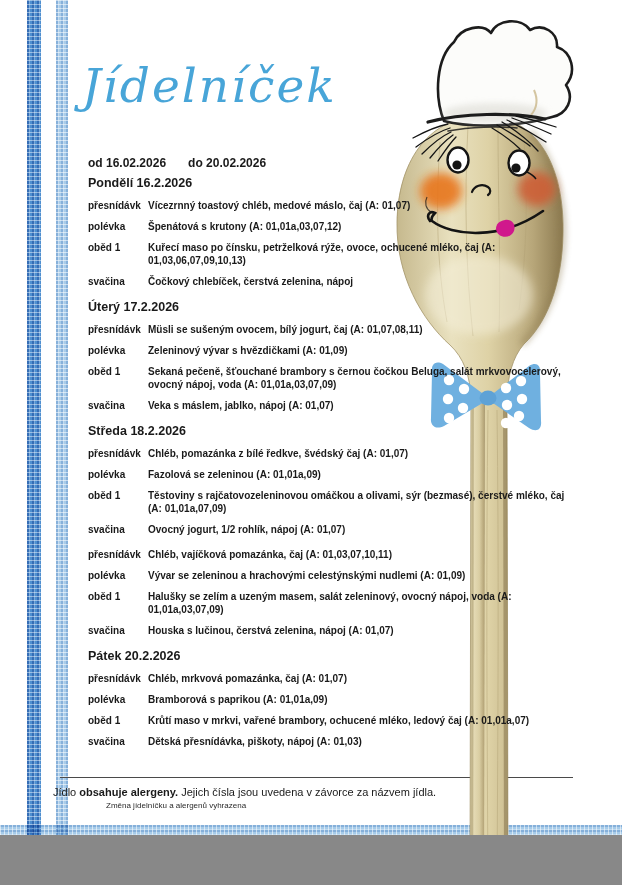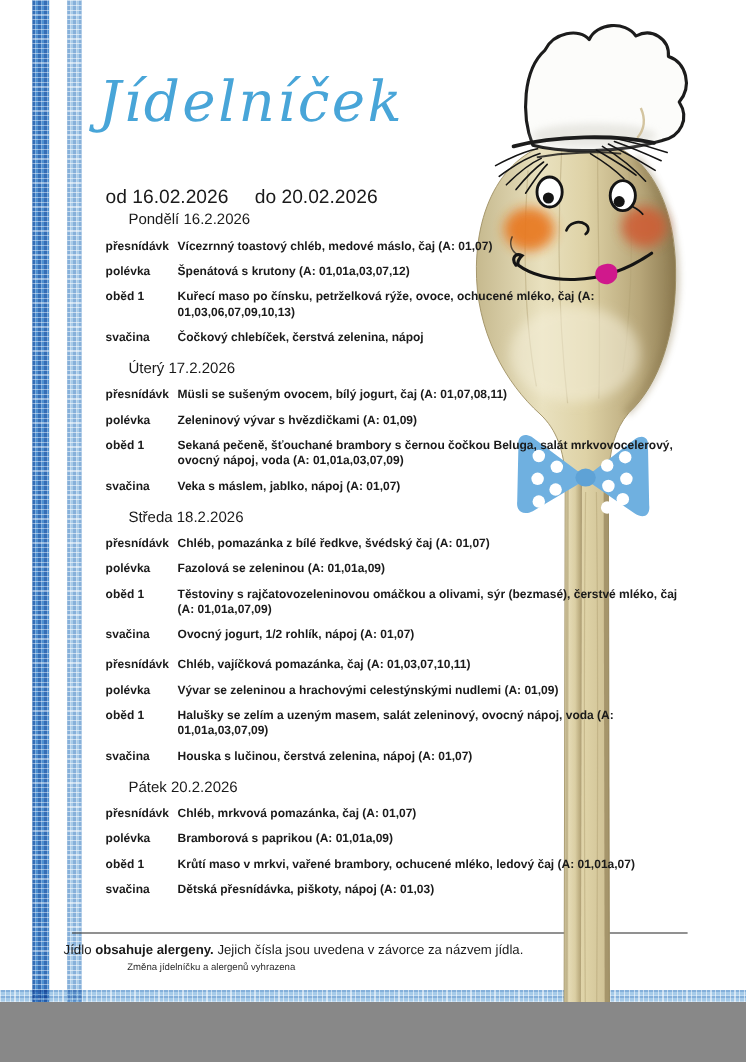--- a/index.html
+++ b/index.html
@@ -49,31 +49,30 @@
   .txt{position:absolute;z-index:3;color:#1a1a1a;}
   #title{
     left:82px;top:58px;
     font-family:"DejaVu Serif", serif;
     font-style:italic;font-weight:400;
     font-size:47px;letter-spacing:2px;
     color:#48a5d8;
   }
   #date-line{
     left:88px;top:156px;
-    font-size:16px;font-weight:normal;
+    font-size:12px;font-weight:bold;
   }
   #date-line .gap{display:inline-block;width:22px;}
   #content{
     left:88px;top:176px;width:482px;
   }
   .day{margin-bottom:12px;}
   .day-heading{
-    font-size:12.5px;font-weight:normal;line-height:15px;
+    font-size:12.5px;font-weight:bold;line-height:15px;
     margin-bottom:8px;
-    margin-left:19px;
   }
   .meal-row{
     display:grid;grid-template-columns:60px 430px;
     margin-bottom:8px;
   }
   .meal-label,.meal-text{
     font-size:10px;font-weight:bold;line-height:13px;
   }
   #divider{
     position:absolute;z-index:1;

